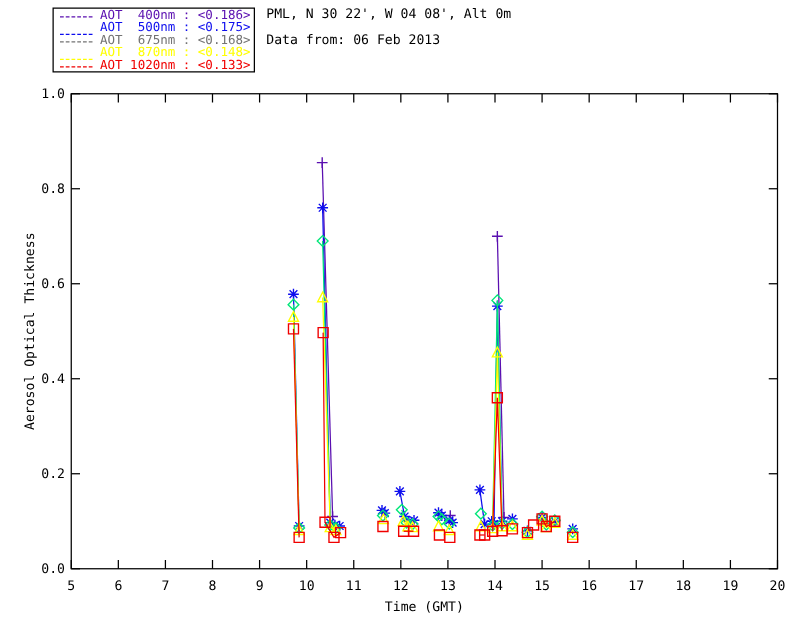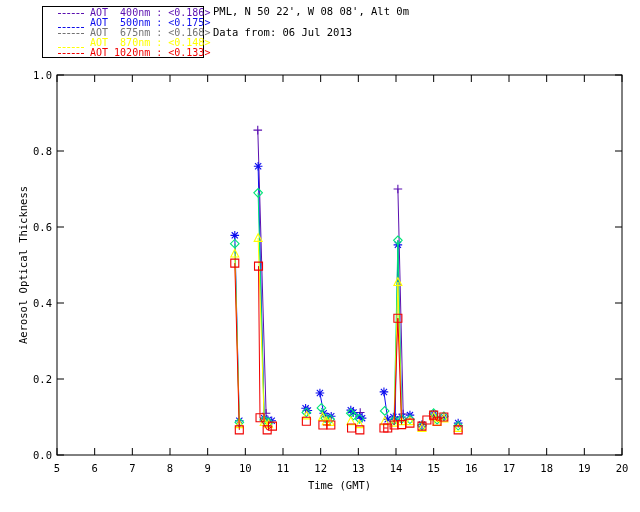--- a/index.html
+++ b/index.html
@@ -1,20 +1,20 @@
 <!DOCTYPE html>
 <html><head>
 <meta charset="utf-8">
 <style>
   html,body{margin:0;padding:0;background:#fff;}
   #screen{position:relative;width:640px;height:512px;background:#ffffff;overflow:hidden;
           font-family:"DejaVu Sans Mono","Liberation Mono",monospace;}
   #legend-box{position:absolute;left:42px;top:6px;width:162px;height:52px;
               border:1px solid #000;background:#fff;box-sizing:border-box;
-              display:flex;flex-direction:column;justify-content:space-evenly;padding:1px 13px;}
+              display:flex;flex-direction:column;justify-content:space-evenly;padding:1px 3px;}
   .legend-row{display:flex;align-items:center;height:10px;}
   .legend-swatch{width:26px;height:0;border-top:1px dashed currentColor;margin:0 6px 0 2px;flex:none;}
   .legend-text{font-size:10px;line-height:10px;white-space:pre;}
   #header{position:absolute;left:213px;top:6px;color:#000;}
   .header-line{font-size:10.5px;line-height:10.5px;white-space:pre;margin-bottom:10px;}
   svg text{font-family:"DejaVu Sans Mono","Liberation Mono",monospace;}
 </style>
 </head>
 <body>
 
@@ -35,22 +35,22 @@
       <div class="legend-row" style="color: rgb(255, 255, 0); align-items: flex-end;">
         <span class="legend-swatch"></span>
         <span class="legend-text">AOT  870nm : &lt;0.148&gt;</span>
       </div>
       <div class="legend-row" style="color: rgb(240, 0, 0);">
         <span class="legend-swatch"></span>
         <span class="legend-text">AOT 1020nm : &lt;0.133&gt;</span>
       </div>
     </div>
   <div id="header">
-    <div class="header-line">PML, N 50 22', W 08 08', Alt 0m</div>
-    <div class="header-line">Data from: 06 Jul 2013</div>
+    <div class="header-line">PML, N 30 22', W 04 08', Alt 0m</div>
+    <div class="header-line">Data from: 06 Feb 2013</div>
   </div>
   <svg id="chart" width="640" height="512" viewBox="0 0 640 512">
       <rect x="57" y="75" width="565" height="380" fill="none" stroke="#000000" stroke-width="1"></rect>
       <line x1="57" y1="455" x2="57" y2="448" stroke="#000000"></line>
       <line x1="57" y1="75" x2="57" y2="82" stroke="#000000"></line>
       <text x="57" y="472" text-anchor="middle" font-size="10.5" fill="#000000">5</text>
       <line x1="94.66666666666666" y1="455" x2="94.66666666666666" y2="448" stroke="#000000"></line>
       <line x1="94.66666666666666" y1="75" x2="94.66666666666666" y2="82" stroke="#000000"></line>
       <text x="94.66666666666666" y="472" text-anchor="middle" font-size="10.5" fill="#000000">6</text>
       <line x1="132.33333333333331" y1="455" x2="132.33333333333331" y2="448" stroke="#000000"></line>

